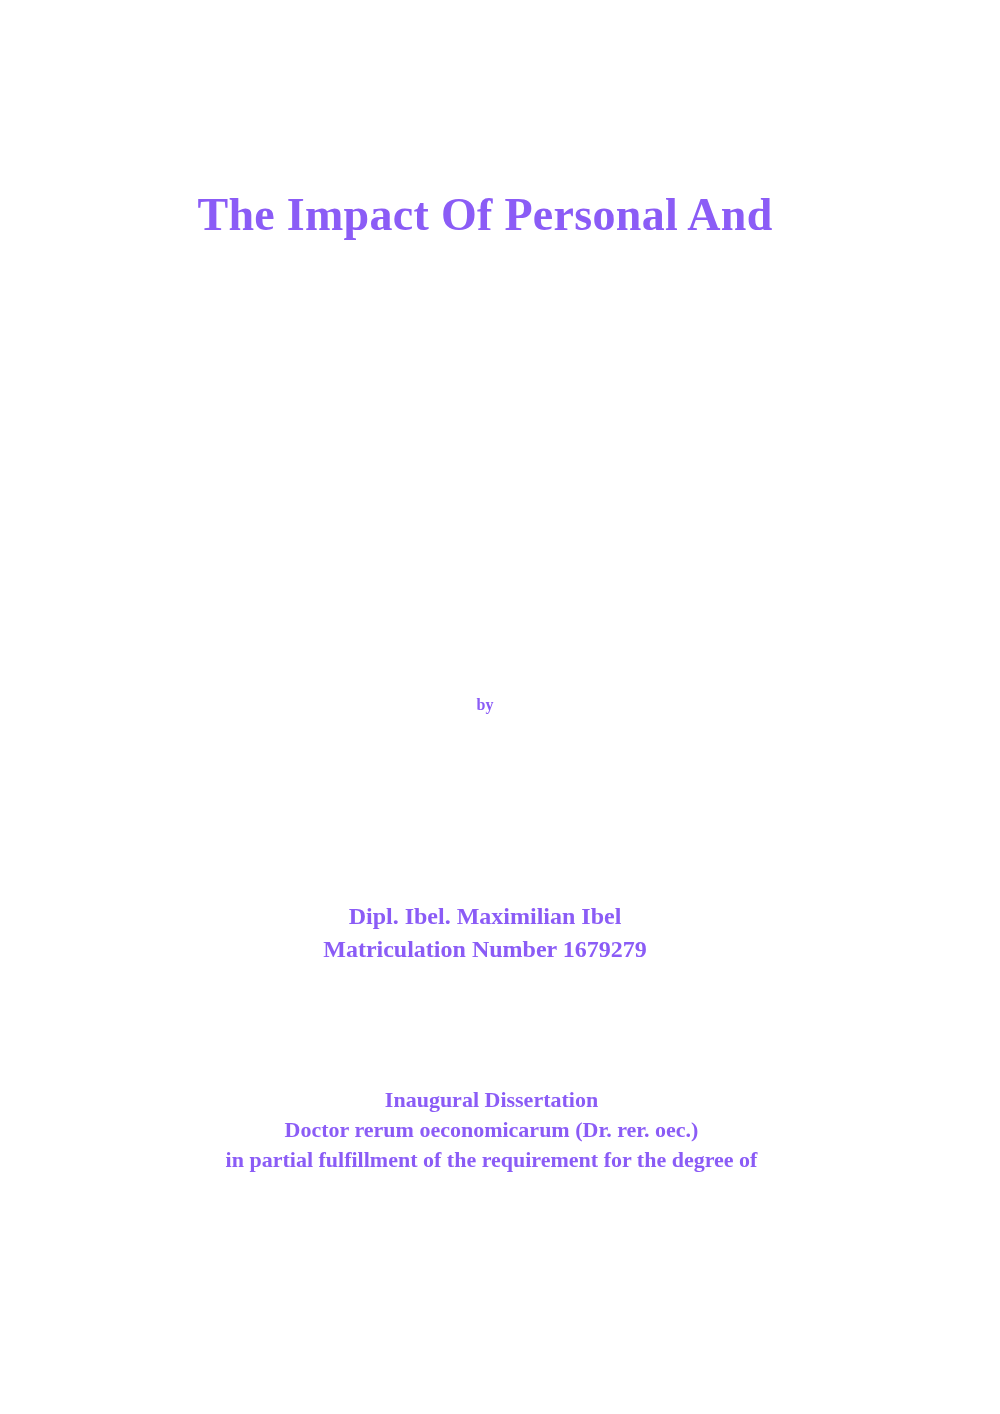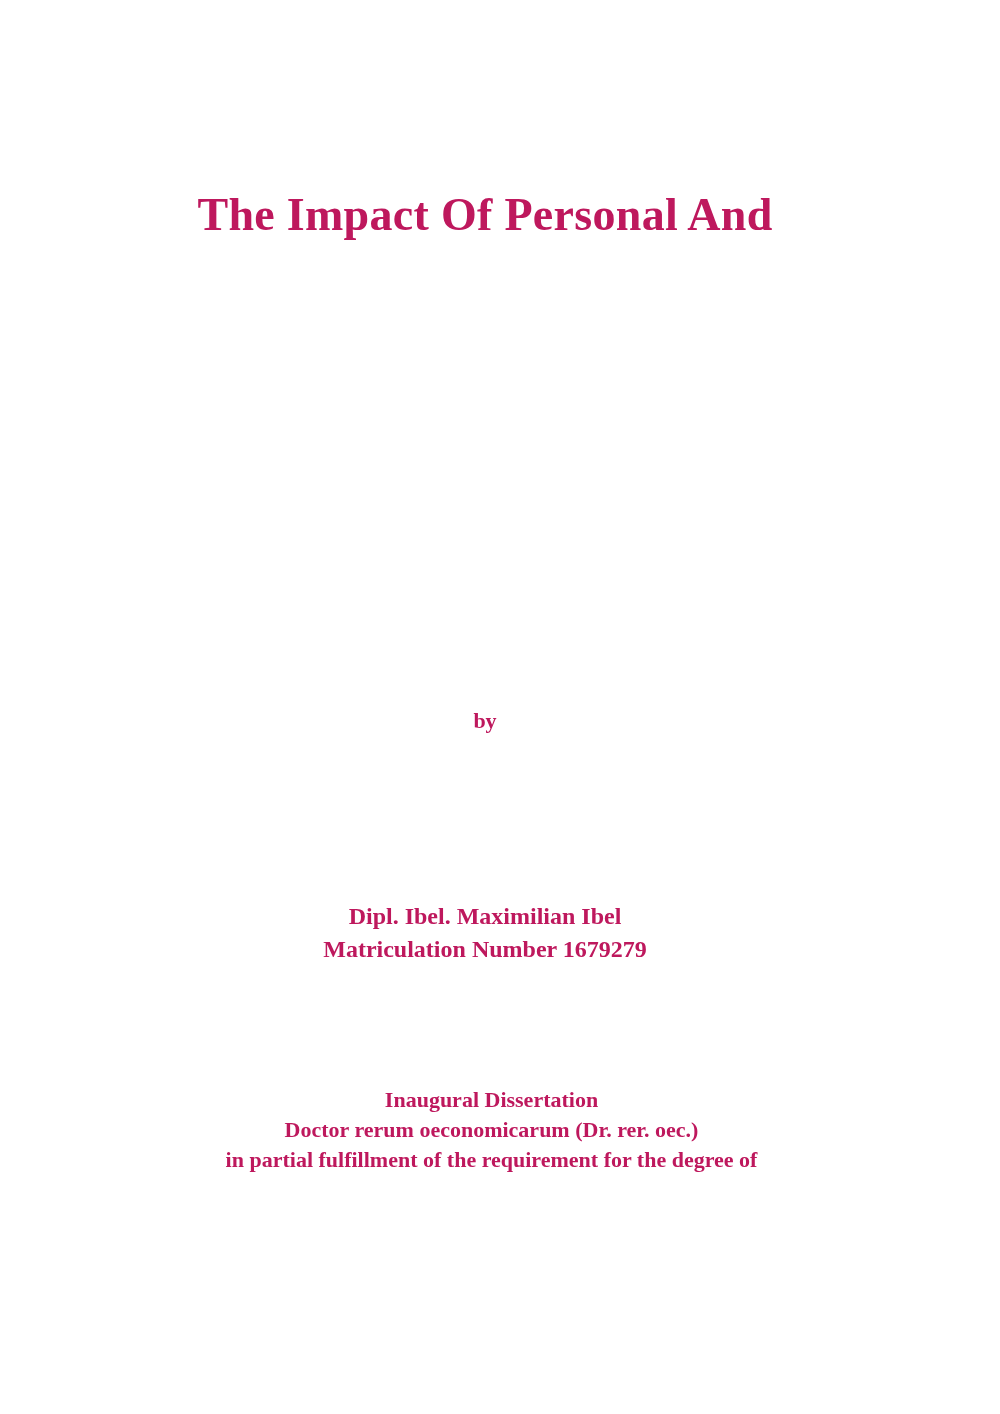--- a/index.html
+++ b/index.html
@@ -7,38 +7,38 @@
     background: #ffffff;
   }
   .page {
     position: relative;
     width: 868px;
     height: 1414px;
     background: #ffffff;
     overflow: hidden;
     font-family: "Liberation Serif", "DejaVu Serif", serif;
     font-weight: bold;
-    color: #be185d;
+    color: #8b5cf6;
   }
   
   .centered-block {
     position: absolute;
     left: 0;
     width: 970px;
     text-align: center;
   }
   .title-block {
     top: 183px;
     font-size: 46px;
     line-height: 64px;
     letter-spacing: 0.3px;
   }
   .byline-block {
-    top: 708px;
-    font-size: 22px;
+    top: 692px;
+    font-size: 16px;
     line-height: 26px;
   }
   .author-block {
     top: 900px;
     font-size: 24px;
     line-height: 33px;
   }
   .dissertation-block {
     top: 1085px;
     font-size: 22px;

